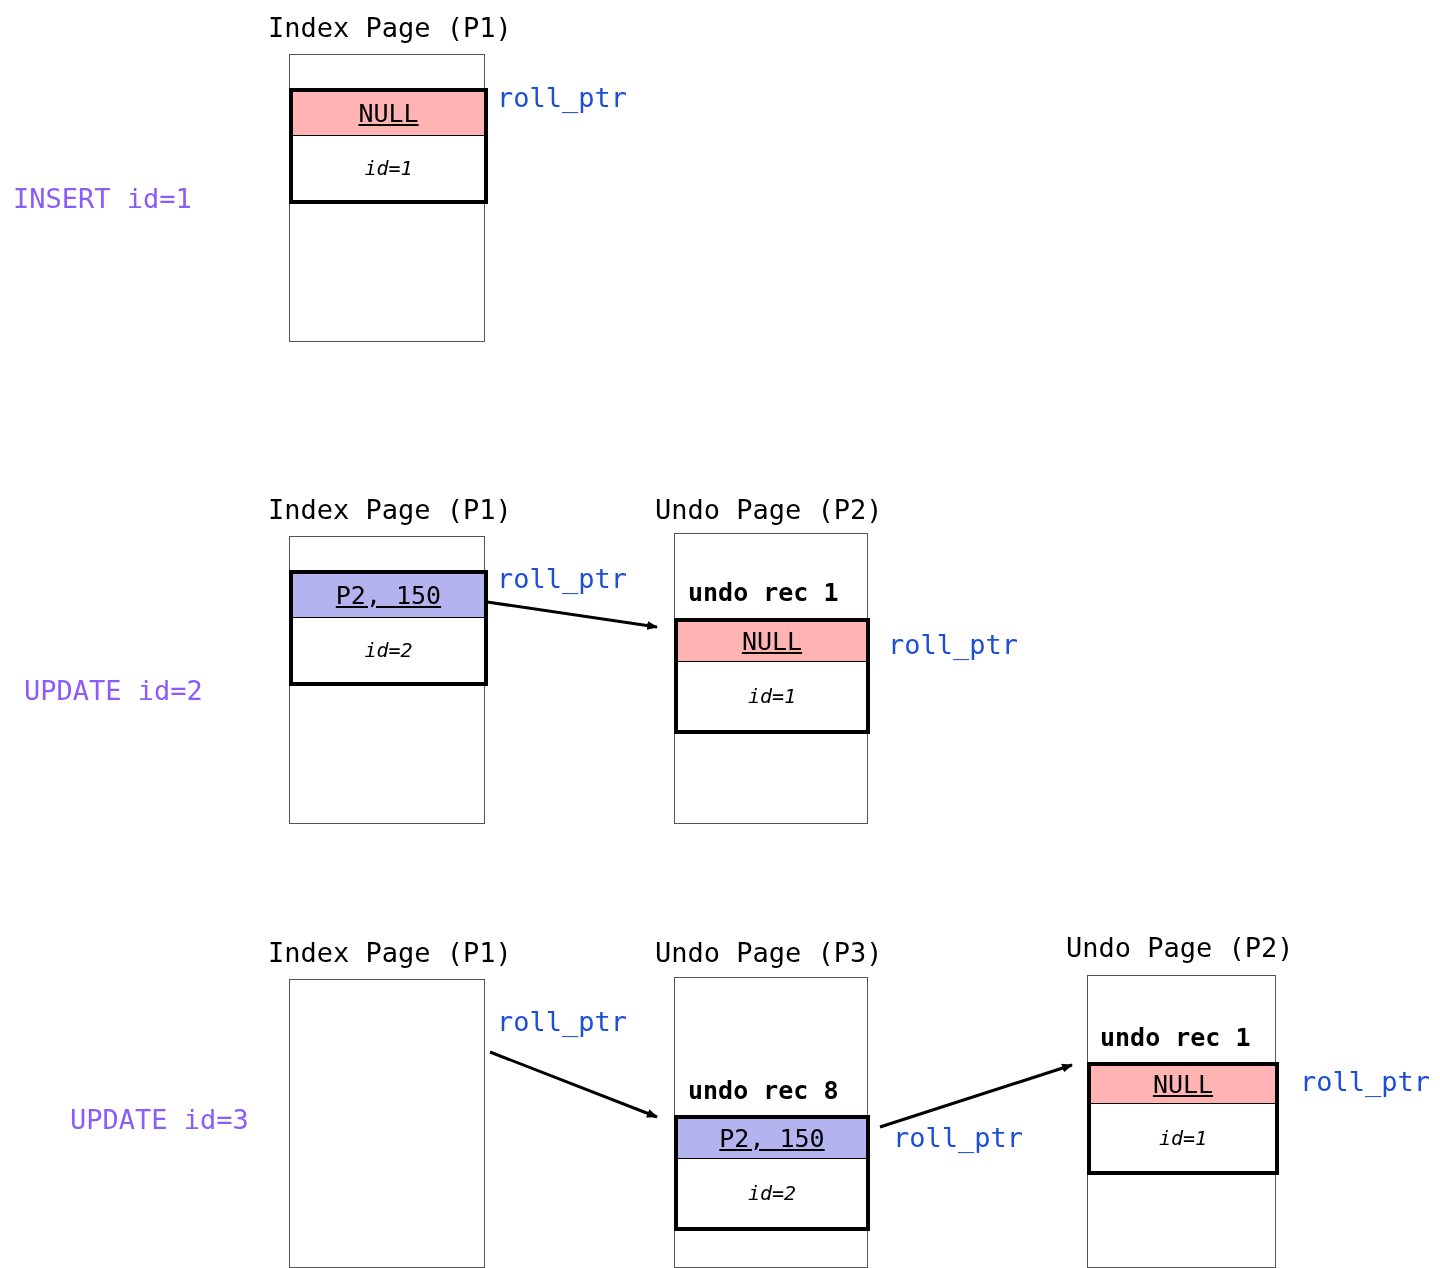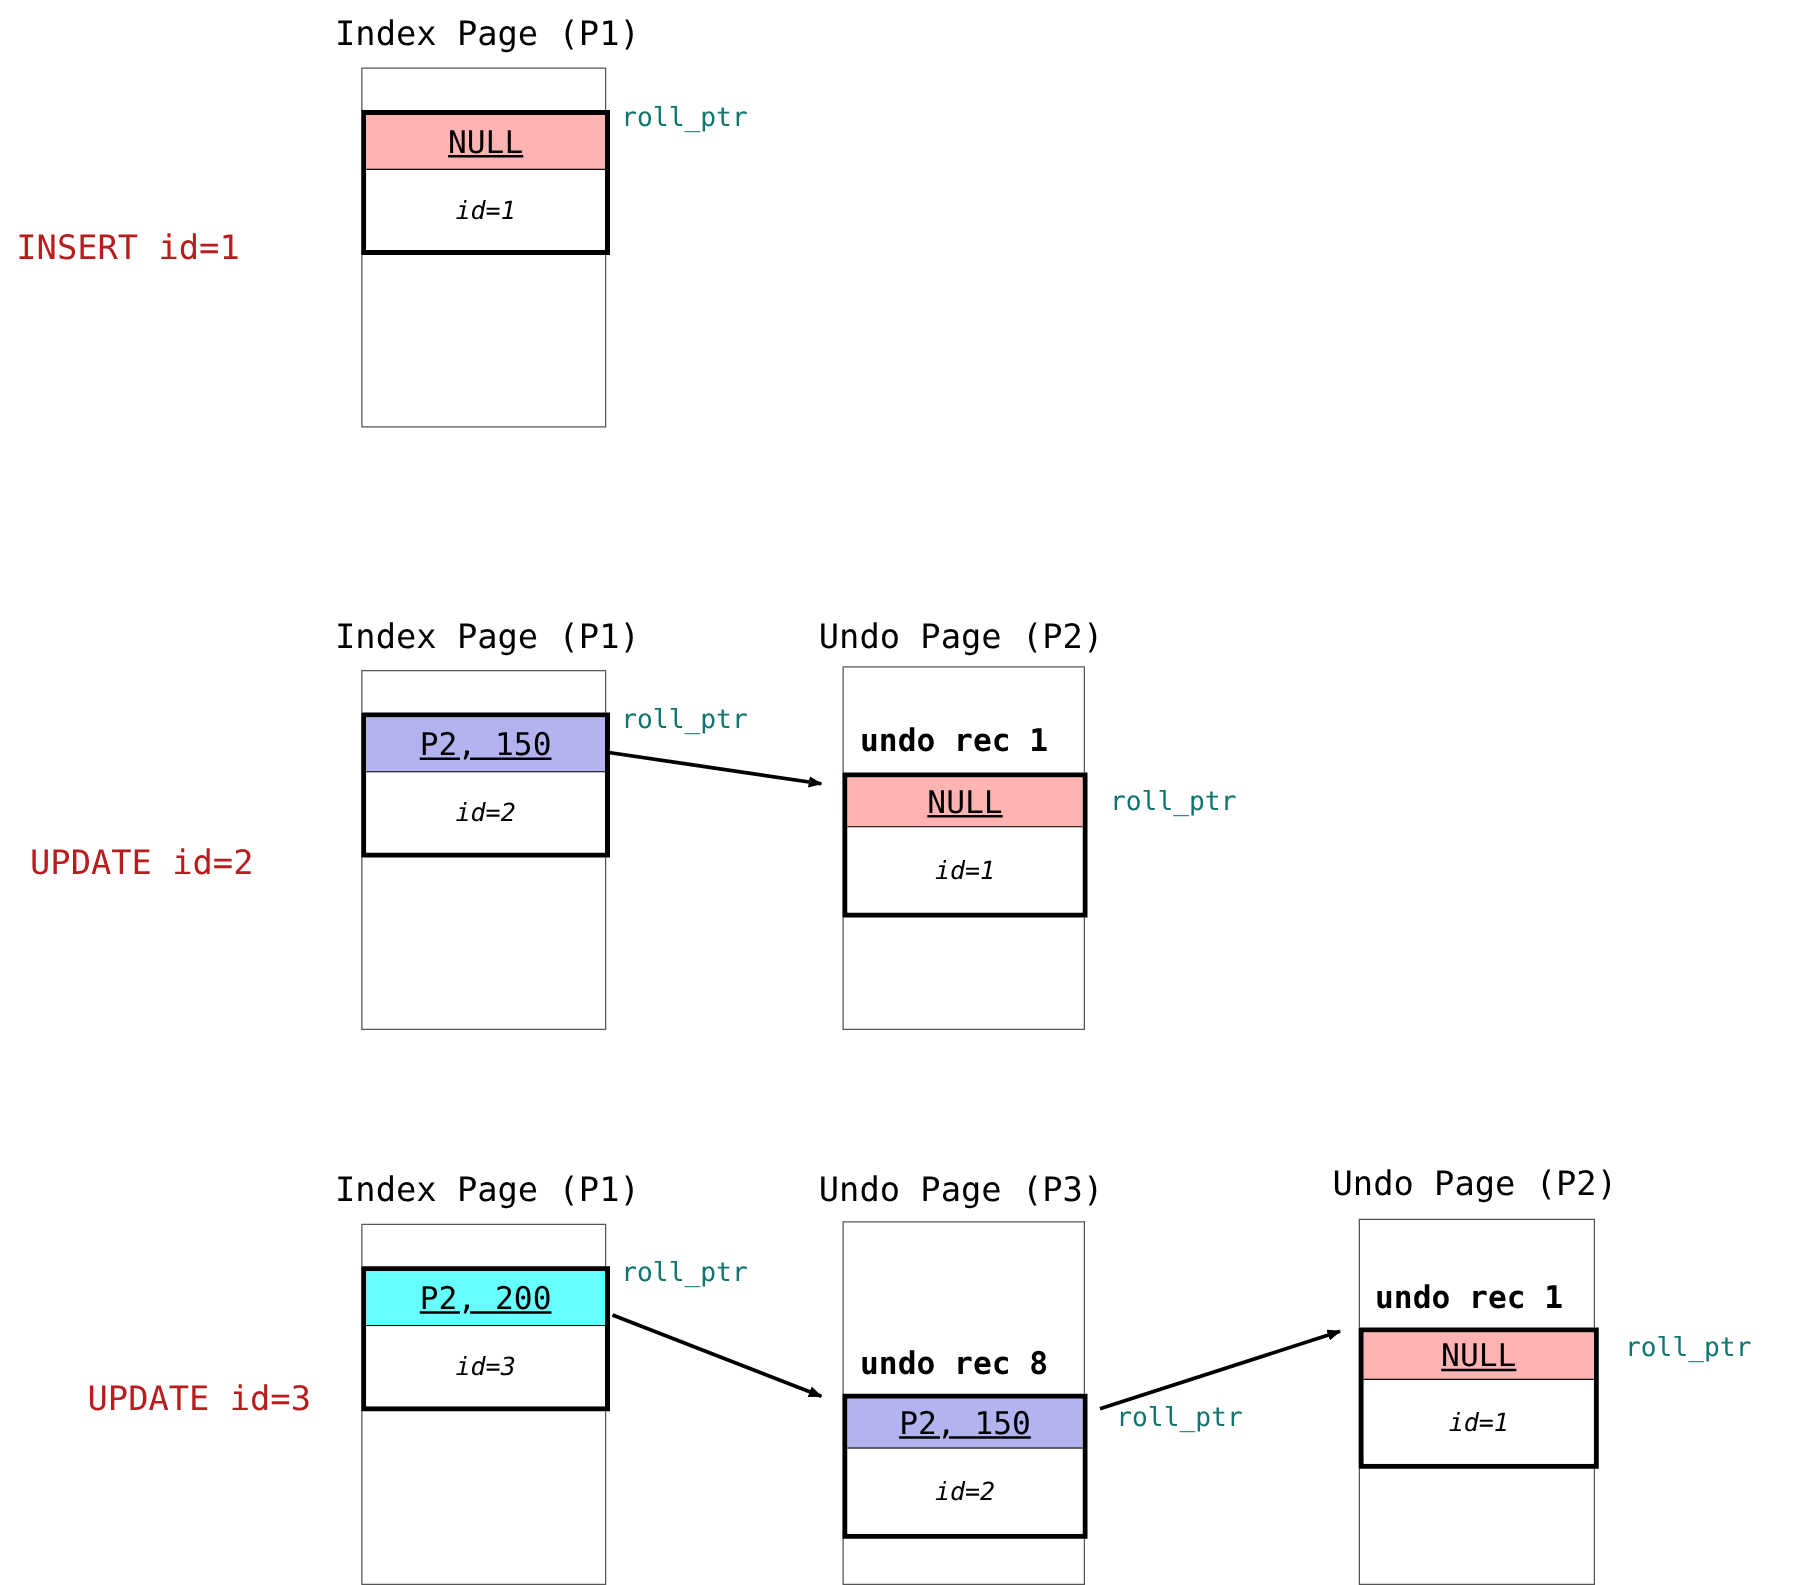--- a/index.html
+++ b/index.html
@@ -21,21 +21,21 @@
     width: 1440px;
     height: 1268px;
   }
 
   
   .step-label {
     position: absolute;
     font-size: 27px;
     letter-spacing: 0px;
     white-space: nowrap;
-    color: #b91c1c;
+    color: #8b5cf6;
   }
 
   
   .page-title {
     position: absolute;
     font-size: 27px;
     white-space: nowrap;
     color: #000;
   }
 
@@ -82,23 +82,23 @@
     justify-content: center;
     font-size: 20px;
     white-space: nowrap;
     background: #ffffff;
     font-style: italic;
   }
 
   
   .ptr-label {
     position: absolute;
-    font-size: 21px;
-    white-space: nowrap;
-    color: #0f766e;
+    font-size: 27px;
+    white-space: nowrap;
+    color: #1d4ed8;
   }
 
   
   .arrows {
     position: absolute;
     left: 0; top: 0;
     width: 1440px;
     height: 1268px;
     pointer-events: none;
   }
@@ -170,24 +170,20 @@
   </div>
 
   <div class="ptr-label" style="left:888px; top:629px;">roll_ptr</div>
 
   <div class="step-label" style="left:24px; top:1104px;margin-left:46px;">UPDATE id=3</div>
 
   <div class="page-title" style="left:268px; top:937px;">Index Page (P1)</div>
 
   <div class="page-box" style="left:289px; top:979px; width:196px; height:289px;"></div>
 
-  <div class="record" style="left:289px; top:1013px; width:199px; height:116px;">
-    <div class="record-ptr" style="height:44px; background:#66ffff;">P2, 200</div>
-    <div class="record-val" style="height:64px;">id=3</div>
-  </div>
 
   <div class="ptr-label" style="left:497px; top:1006px;">roll_ptr</div>
 
   <div class="page-title" style="left:655px; top:937px;">Undo Page (P3)</div>
 
   <div class="page-box" style="left:674px; top:977px; width:194px; height:291px;"></div>
 
   <div class="page-caption" style="left:688px; top:1076px;">undo rec 8</div>
 
   <div class="record" style="left:674px; top:1115px; width:196px; height:116px;">

